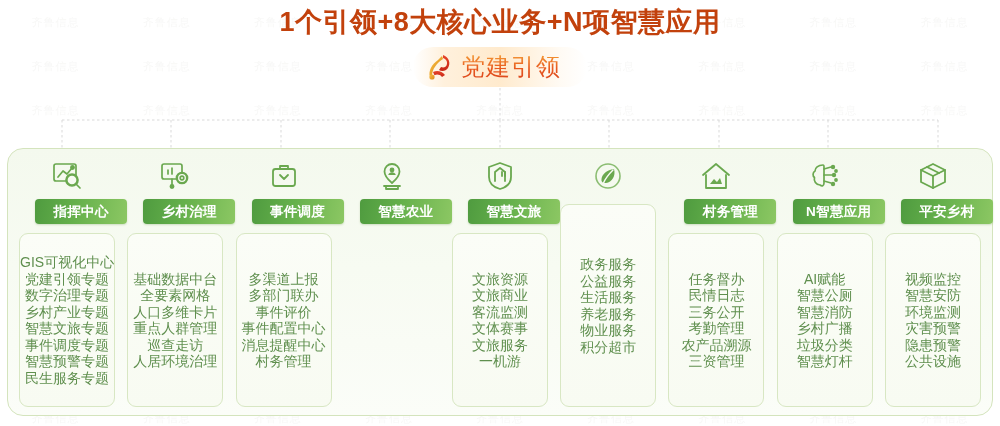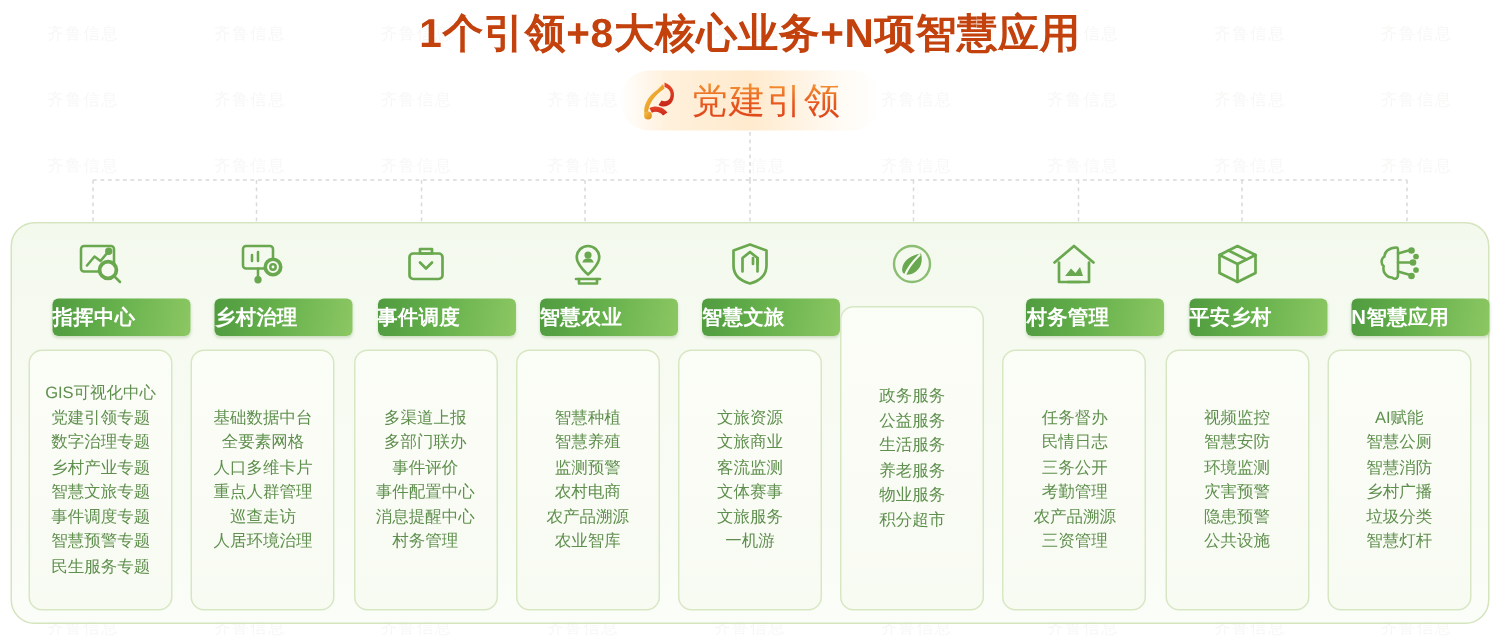--- a/index.html
+++ b/index.html
@@ -58,41 +58,41 @@
     position:absolute;inset:0;
     display:grid;grid-template-columns:repeat(9,1fr);
     padding:6px 5px 8px 5px;box-sizing:border-box;gap:0;
   }
   .col{display:flex;flex-direction:column;align-items:center;min-width:0;}
   .col-icon{height:38px;display:flex;align-items:center;justify-content:center;margin-top:2px;}
   .col-icon svg{display:block;}
   .col-head{
     margin-top:4px;
     width:92px;height:25px;border-radius:4px;
-    display:flex;align-items:center;
+    display:flex;align-items:center;justify-content:center;
     background:linear-gradient(100deg,#4f9b3f 0%,#66b14c 45%,#8cc763 100%);
     box-shadow:0 1px 2px rgba(90,140,60,.25);
     margin-left:28px;
   }
   .col-head span{
     font-size:13.5px;font-weight:bold;color:#ffffff;
     white-space:nowrap;letter-spacing:.3px;
   }
   .col-card{
     margin-top:9px;
     width:96px;flex:1;
     box-sizing:border-box;
     background:linear-gradient(180deg,#fbfdf7 0%,#f8fbf2 100%);
     border:1px solid #d8e7c3;border-radius:9px;
     display:flex;flex-direction:column;align-items:center;justify-content:center;
     padding:6px 2px;
   }
   .col-card li{
     list-style:none;
-    font-size:11px;color:#5f8f4e;
+    font-size:14px;color:#5f8f4e;
     line-height:16.5px;white-space:nowrap;text-align:center;
   }
   .col-card ul{margin:0;padding:0;}
 </style>
 </head>
 <body>
 
 <div id="watermark">
     <span>齐鲁信息</span>
     <span>齐鲁信息</span>
@@ -311,30 +311,20 @@
             <path d="M16 3 a7.5 7.5 0 0 1 7.5 7.5 c0 5.2 -7.5 11.5 -7.5 11.5 s-7.5 -6.3 -7.5 -11.5 A7.5 7.5 0 0 1 16 3 z"></path>
             <circle cx="16" cy="9" r="2.4" fill="#6aa84f" stroke="none"></circle>
             <path d="M12.2 14 a4 4 0 0 1 7.6 0" fill="#6aa84f" stroke="none"></path>
             <path d="M8 25 h16"></path>
             <path d="M10 25 v3 h12 v-3"></path>
           </svg>
         </div>
         <div class="col-head">
           <span>智慧农业</span>
         </div>
-        <div class="col-card">
-          <ul>
-            <li>智慧种植</li>
-            <li>智慧养殖</li>
-            <li>监测预警</li>
-            <li>农村电商</li>
-            <li>农产品溯源</li>
-            <li>农业智库</li>
-          </ul>
-        </div>
       </div>
       <div class="col">
         <div class="col-icon">
           <svg width="30" height="30" viewBox="0 0 30 30" fill="none" stroke="#6aa84f" stroke-width="1.8" stroke-linecap="round" stroke-linejoin="round">
             <path d="M15 2 L26 6 v10 c0 7 -5.5 10.5 -11 12 C9.5 26.5 4 23 4 16 V6 z"></path>
             <path d="M10 20 V11 l5 -4 l5 4 v9"></path>
             <line x1="17" y1="11" x2="17" y2="15"></line>
             <line x1="20" y1="11" x2="20" y2="15"></line>
           </svg>
         </div>
@@ -384,43 +374,20 @@
           <span>村务管理</span>
         </div>
         <div class="col-card">
           <ul>
             <li>任务督办</li>
             <li>民情日志</li>
             <li>三务公开</li>
             <li>考勤管理</li>
             <li>农产品溯源</li>
             <li>三资管理</li>
-          </ul>
-        </div>
-      </div>
-      <div class="col">
-        <div class="col-icon">
-          <svg width="30" height="30" viewBox="0 0 30 30" fill="none" stroke="#6aa84f" stroke-width="1.8" stroke-linecap="round" stroke-linejoin="round">
-            <path d="M15 3 L27 9 v12 L15 27 L3 21 V9 z"></path>
-            <path d="M3 9 L15 15 L27 9"></path>
-            <line x1="15" y1="15" x2="15" y2="27"></line>
-            <line x1="9" y1="6" x2="21" y2="12"></line>
-          </svg>
-        </div>
-        <div class="col-head">
-          <span>平安乡村</span>
-        </div>
-        <div class="col-card">
-          <ul>
-            <li>视频监控</li>
-            <li>智慧安防</li>
-            <li>环境监测</li>
-            <li>灾害预警</li>
-            <li>隐患预警</li>
-            <li>公共设施</li>
           </ul>
         </div>
       </div>
       <div class="col">
         <div class="col-icon">
           <svg width="32" height="30" viewBox="0 0 32 30" fill="none" stroke="#6aa84f" stroke-width="1.7" stroke-linecap="round" stroke-linejoin="round">
             <path d="M14 4 C9 4 6 7 6 10 C3.5 11.5 3.5 15 5.5 16.5 C4.5 20 7 24 11 24 C13 25.5 15 25 15 22 V6 C15 4.7 14.8 4 14 4 z"></path>
             <line x1="15" y1="8" x2="22" y2="6"></line>
             <line x1="15" y1="14" x2="23" y2="14"></line>
             <line x1="15" y1="20" x2="22" y2="22"></line>
@@ -438,14 +405,37 @@
           <ul>
             <li>AI赋能</li>
             <li>智慧公厕</li>
             <li>智慧消防</li>
             <li>乡村广播</li>
             <li>垃圾分类</li>
             <li>智慧灯杆</li>
           </ul>
         </div>
       </div>
+      <div class="col">
+        <div class="col-icon">
+          <svg width="30" height="30" viewBox="0 0 30 30" fill="none" stroke="#6aa84f" stroke-width="1.8" stroke-linecap="round" stroke-linejoin="round">
+            <path d="M15 3 L27 9 v12 L15 27 L3 21 V9 z"></path>
+            <path d="M3 9 L15 15 L27 9"></path>
+            <line x1="15" y1="15" x2="15" y2="27"></line>
+            <line x1="9" y1="6" x2="21" y2="12"></line>
+          </svg>
+        </div>
+        <div class="col-head">
+          <span>平安乡村</span>
+        </div>
+        <div class="col-card">
+          <ul>
+            <li>视频监控</li>
+            <li>智慧安防</li>
+            <li>环境监测</li>
+            <li>灾害预警</li>
+            <li>隐患预警</li>
+            <li>公共设施</li>
+          </ul>
+        </div>
+      </div>
     </div>
 </div>
 
 </body></html>

